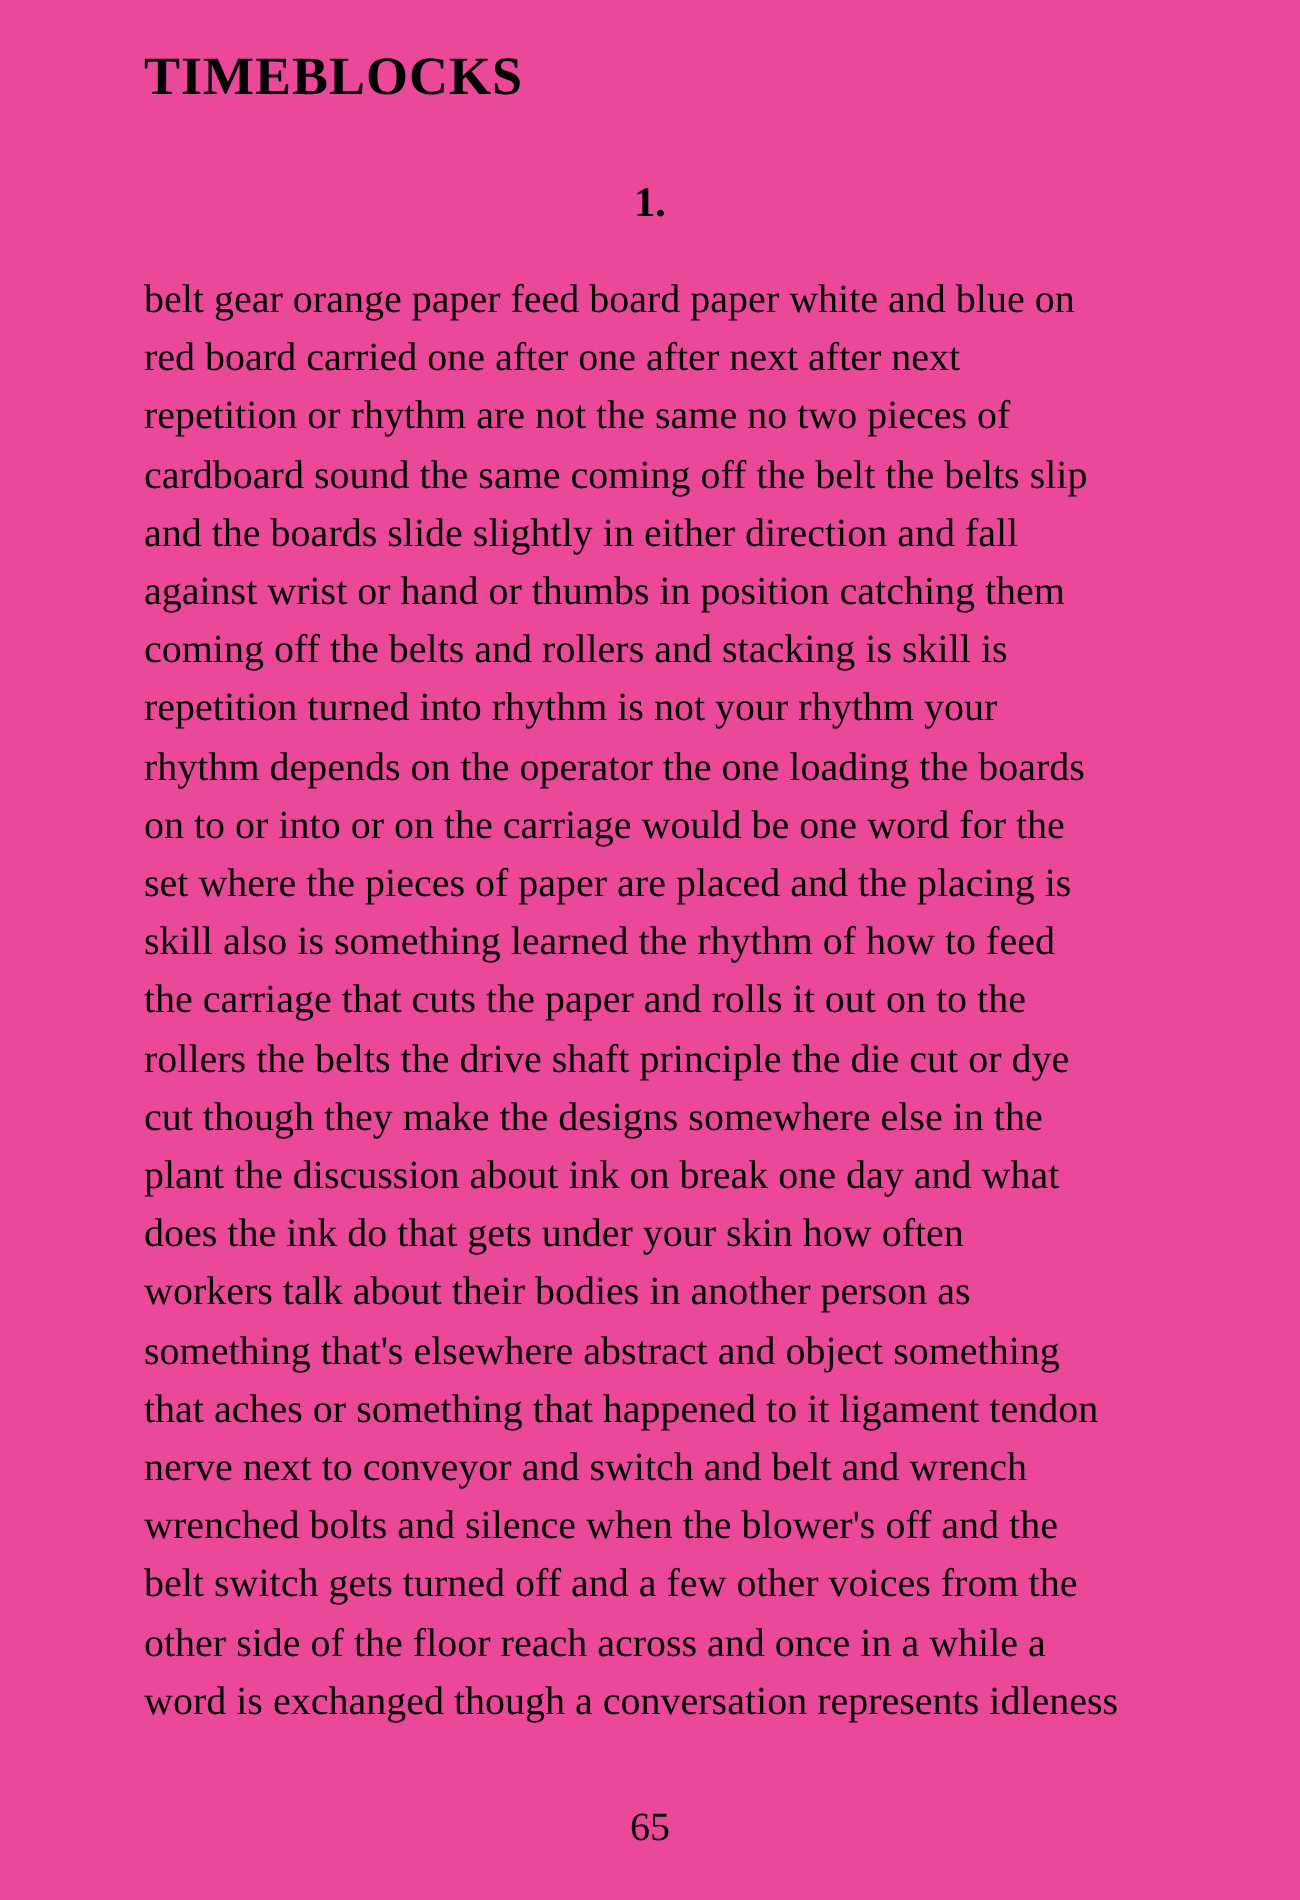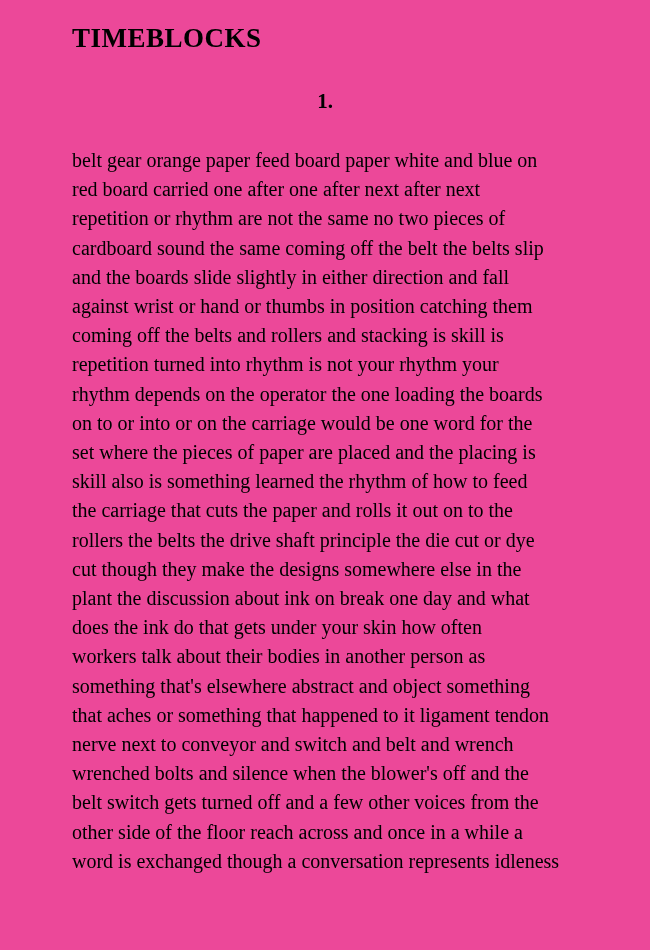--- a/index.html
+++ b/index.html
@@ -31,21 +31,21 @@
     top: 90px;
     width: 506px;
     text-align: center;
     font-size: 21px;
     font-weight: bold;
     line-height: 1.1;
   }
   .body-text {
     position: absolute;
     left: 72px;
-    top: 146px;
+    top: 136px;
     width: 540px;
     font-size: 20px;
     line-height: 29.2px;
     white-space: pre;
     text-align: left;
   }
   .page-number {
     position: absolute;
     left: 72px;
     top: 902px;
@@ -82,13 +82,14 @@
 does the ink do that gets under your skin how often
 workers talk about their bodies in another person as
 something that's elsewhere abstract and object something
 that aches or something that happened to it ligament tendon
 nerve next to conveyor and switch and belt and wrench
 wrenched bolts and silence when the blower's off and the
 belt switch gets turned off and a few other voices from the
 other side of the floor reach across and once in a while a
 word is exchanged though a conversation represents idleness</div>
 
+  <div class="page-number">65</div>
 </div>
 
 </body></html>

